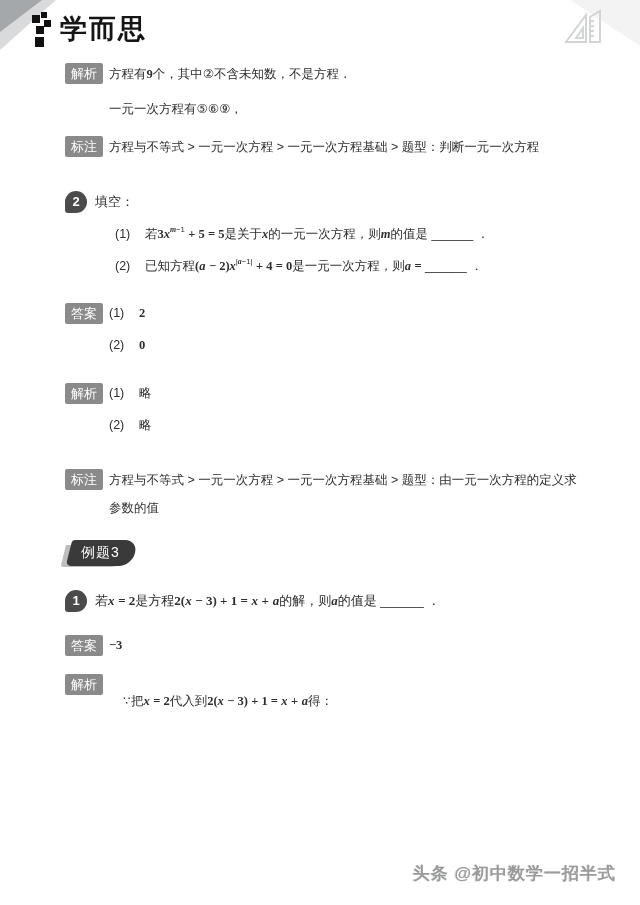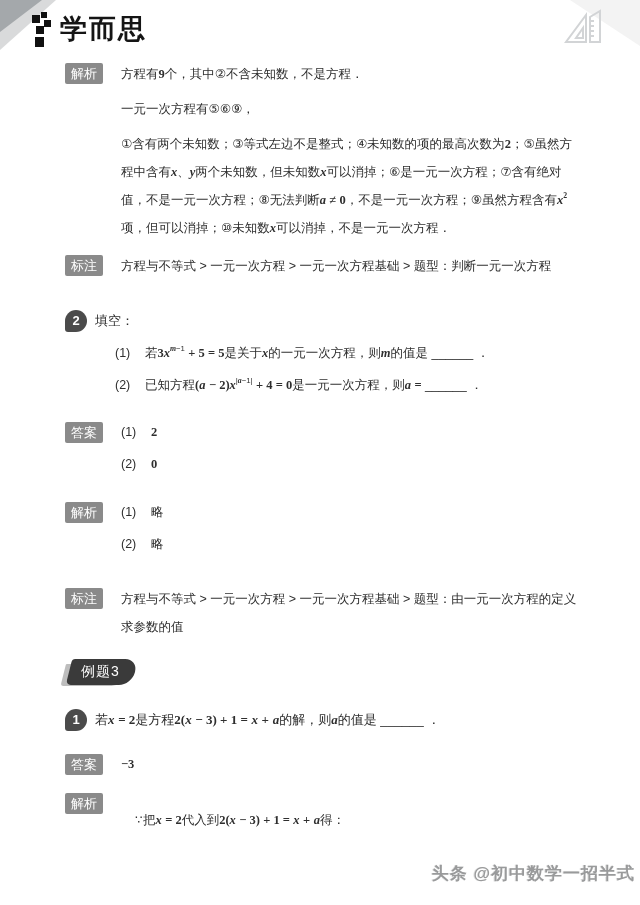--- a/index.html
+++ b/index.html
@@ -14,21 +14,21 @@
   .corner-tl-dark{position:absolute;left:0;top:0;width:0;height:0;
     border-top:32px solid #a4a8ab;border-right:42px solid transparent;}
   .corner-tr-faint{position:absolute;right:0;top:0;width:0;height:0;
     border-top:46px solid #f3f3f3;border-left:70px solid transparent;}
   
   .header{position:absolute;left:30px;top:12px;display:flex;align-items:flex-start;}
   .brand-text{font-weight:bold;font-size:27px;letter-spacing:2px;color:#151515;margin-left:6px;line-height:34px;}
   .ruler{position:absolute;right:36px;top:8px;}
   
   .content{position:absolute;left:65px;top:60px;right:44px;}
-  .sec{display:grid;grid-template-columns:44px 1fr;column-gap:12px;margin-top:16px;}
+  .sec{display:grid;grid-template-columns:44px 1fr;margin-top:16px;}
   .sec:first-child{margin-top:0;}
   .badge{
     display:inline-block;width:38px;height:21px;line-height:21px;text-align:center;
     background:#8a8a8a;color:#fff;font-size:13px;border-radius:2px;margin-top:3px;
   }
   p{margin:0 18px 7px 0;line-height:28px;font-size:12.5px;color:#2e2e2e;}
   p:last-child{margin-bottom:0;}
   i{font-family:"Liberation Serif","DejaVu Serif",serif;font-style:italic;font-weight:600;}
   b{font-family:"Liberation Serif","DejaVu Serif",serif;font-weight:700;}
   sup{font-size:0.62em;position:relative;top:-0.15em;line-height:0;}
@@ -49,21 +49,21 @@
   .ex-badge{
     display:inline-block;transform:skewX(-14deg);background:#3a3a3a;
     border-radius:3px 13px 13px 5px;padding:3px 15px 4px 12px;
     box-shadow:-7px 3px 0 -2px #bdbdbd;
   }
   .ex-badge>span{display:inline-block;transform:skewX(14deg);color:#fff;font-size:14px;letter-spacing:1px;}
   .ans-line{line-height:27px;font-size:12.5px;}
   .sol p{line-height:32px;margin:14px;}
   
   .watermark{
-    position:absolute;right:5px;top:862px;font-size:17px;font-weight:bold;
+    position:absolute;right:24px;top:862px;font-size:17px;font-weight:bold;
     color:#999a9b;text-shadow:1px 1px 0 #ffffff, -1px 0 0 rgba(120,120,120,.25);
     letter-spacing:1px;
   }
 </style>
 </head>
 <body>
 
 <div class="page">
 
   <div class="corner-tl-light"></div>
@@ -95,21 +95,20 @@
     </svg>
   </div>
 
   <div class="content">
 
     <div class="sec">
       <span class="badge">解析</span>
       <div>
         <p>方程有<b>9</b>个，其中②不含未知数，不是方程．</p>
         <p>一元一次方程有⑤⑥⑨，</p>
-        <p>①含有两个未知数；③等式左边不是整式；④未知数的项的最高次数为<b>2</b>；⑤虽然方程中含有<i>x</i>、<i>y</i>两个未知数，但未知数<i>x</i>可以消掉；⑥是一元一次方程；⑦含有绝对值，不是一元一次方程；⑧无法判断<i>a</i> <b>≠ 0</b>，不是一元一次方程；⑨虽然方程含有<i>x</i><sup><b>2</b></sup>项，但可以消掉；⑩未知数<i>x</i>可以消掉，不是一元一次方程．</p>
       </div>
     </div>
 
     <div class="sec" style="margin-top:10px;">
       <span class="badge">标注</span>
       <div>
         <p>方程与不等式 &gt; 一元一次方程 &gt; 一元一次方程基础 &gt; 题型：判断一元一次方程</p>
       </div>
     </div>
 

